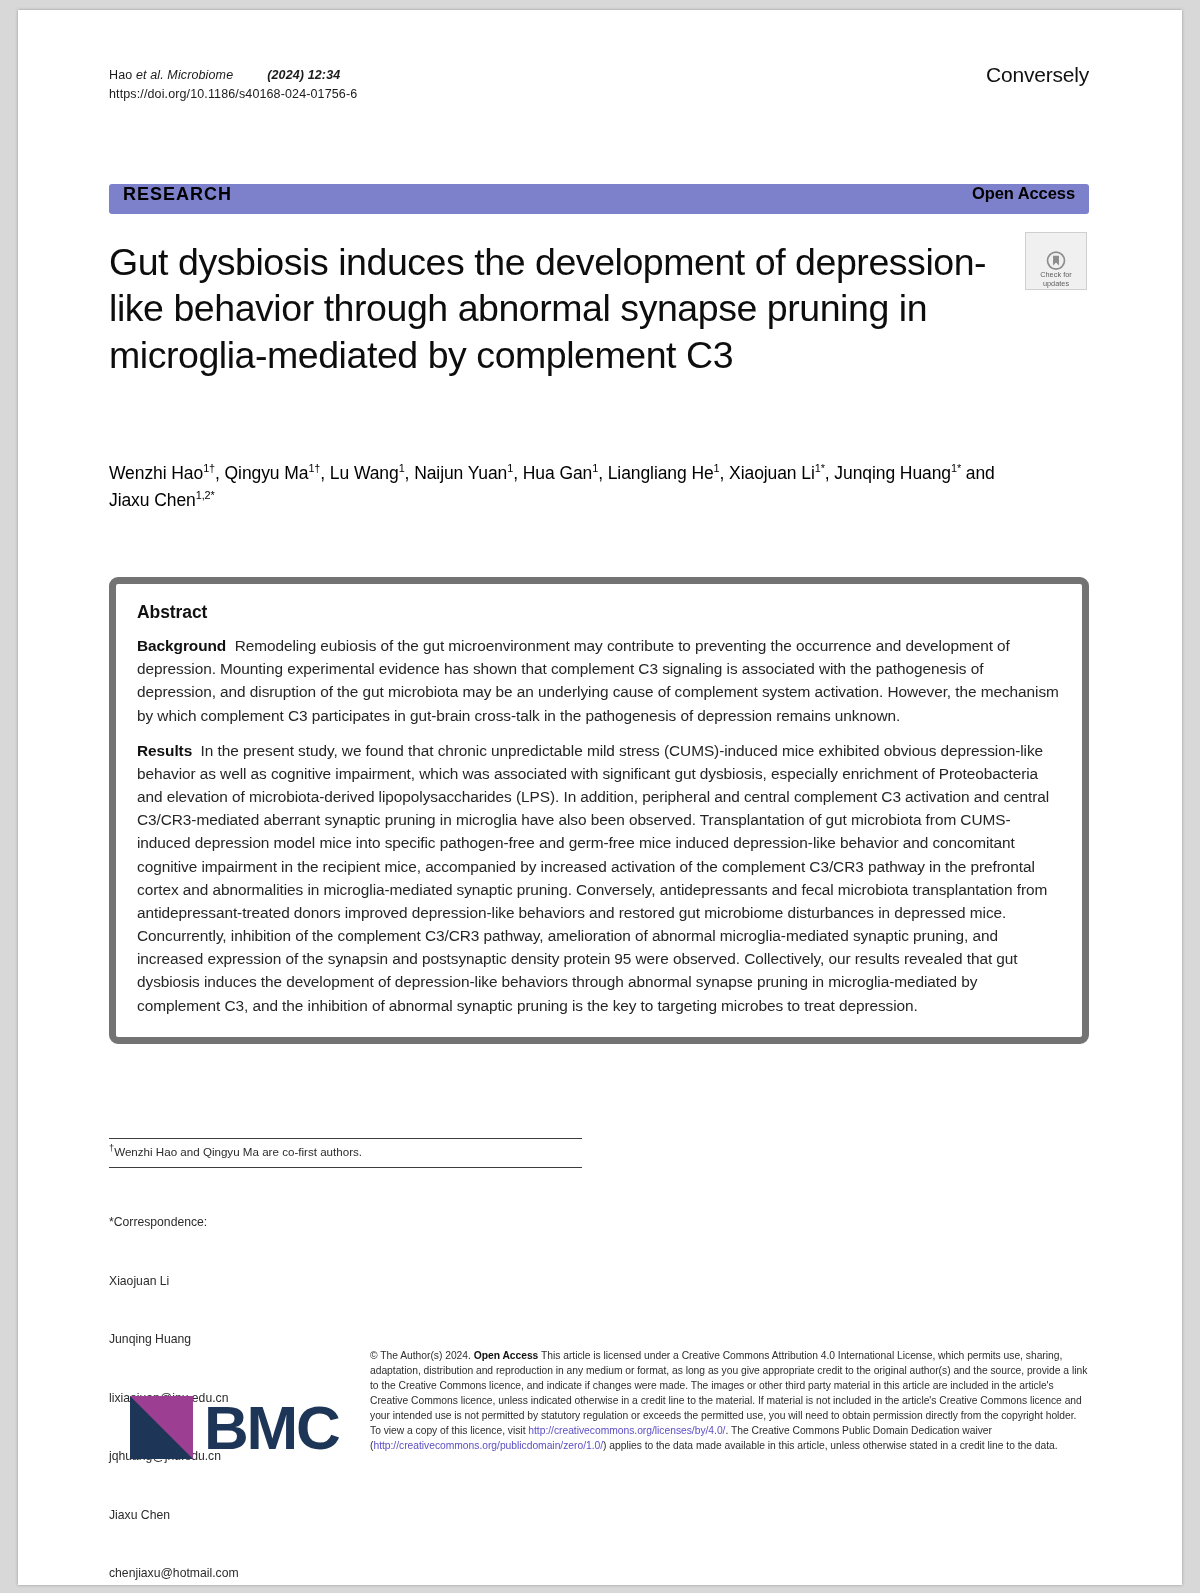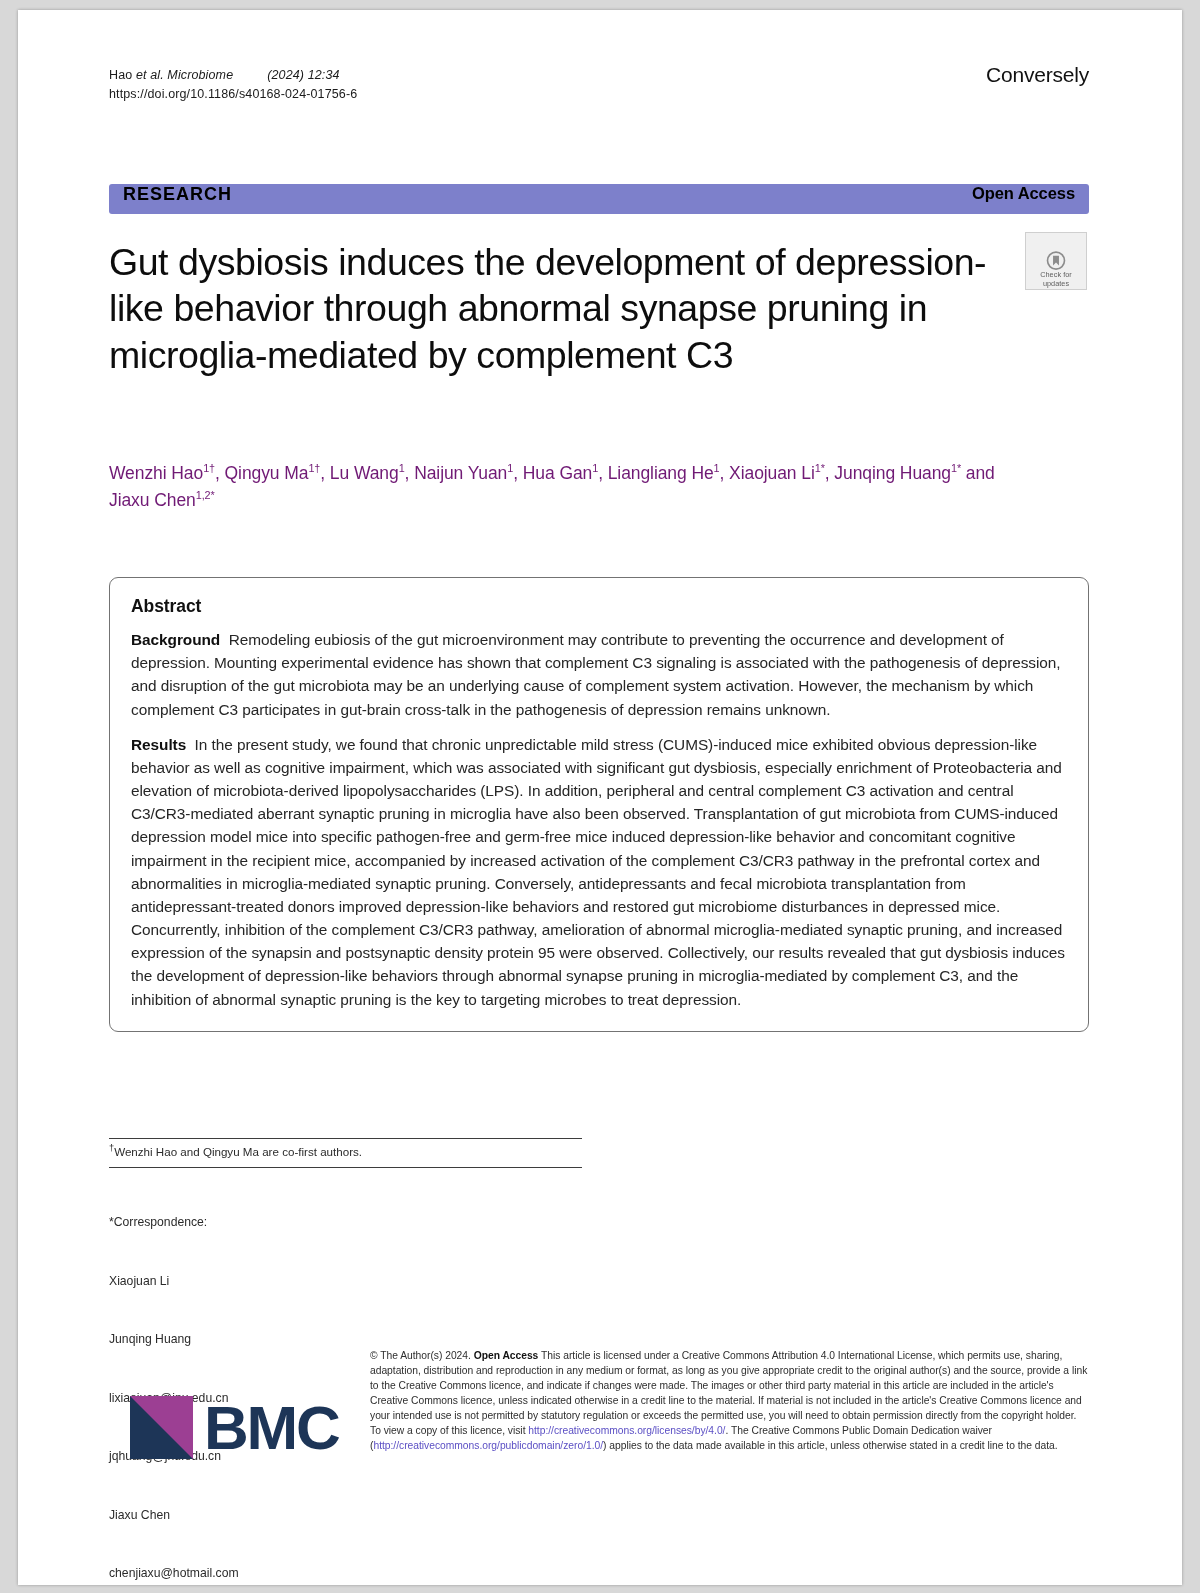--- a/index.html
+++ b/index.html
@@ -36,20 +36,21 @@
     font-size: 12.5px;
     line-height: 1.55;
     color: #1b1b1b;
     letter-spacing: 0.01em;
   }
   .runhead-left .cite-italic { font-style: italic; }
   .runhead-left .vol {
     font-style: italic;
     display: inline-block;
     margin-left: 34px;
+    font-weight: bold;
   }
   .runhead-left .doi { display: block; }
   .journal-name {
     font-size: 21px;
     color: #111111;
     letter-spacing: -0.01em;
     margin-top: -3px;
   }
 
   
@@ -119,36 +120,36 @@
   }
 
   
   .authors {
     position: absolute;
     left: 91px;
     top: 450px;
     width: 890px;
     font-size: 17.5px;
     line-height: 1.55;
-    color: #701a75;
+    color: #000000;
     letter-spacing: -0.005em;
   }
   .authors sup {
     font-size: 0.62em;
     vertical-align: super;
     line-height: 0;
   }
 
   
   .abstract-box {
     position: absolute;
     left: 91px;
     top: 567px;
     width: 980px;
-    border: 1px solid #737373;
+    border: 7px solid #737373;
     border-radius: 9px;
     padding: 18px 21px 20px 21px;
     background: #ffffff;
   }
   .abstract-heading {
     font-size: 17.5px;
     font-weight: bold;
     color: #111111;
     margin: 0 0 11px 0;
     letter-spacing: -0.005em;

